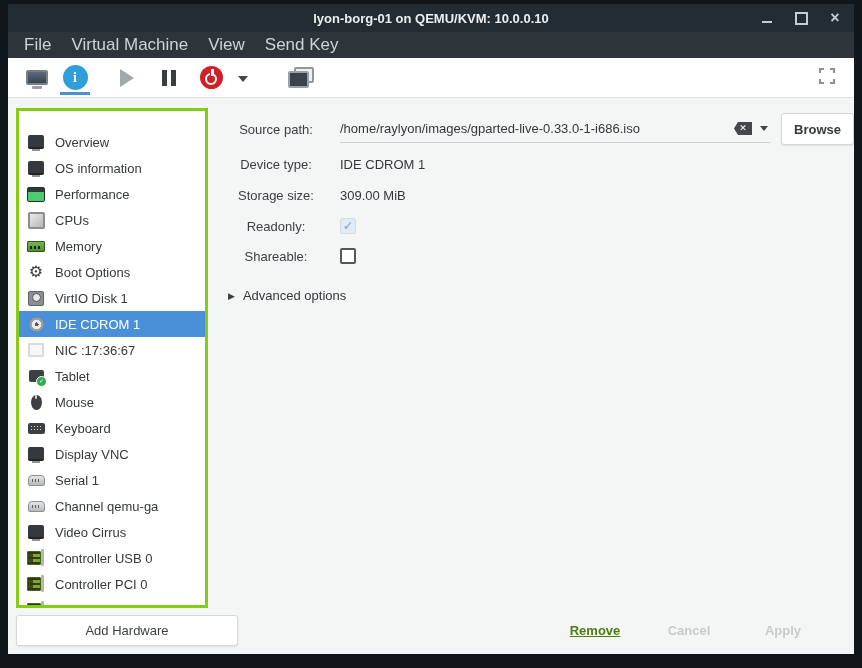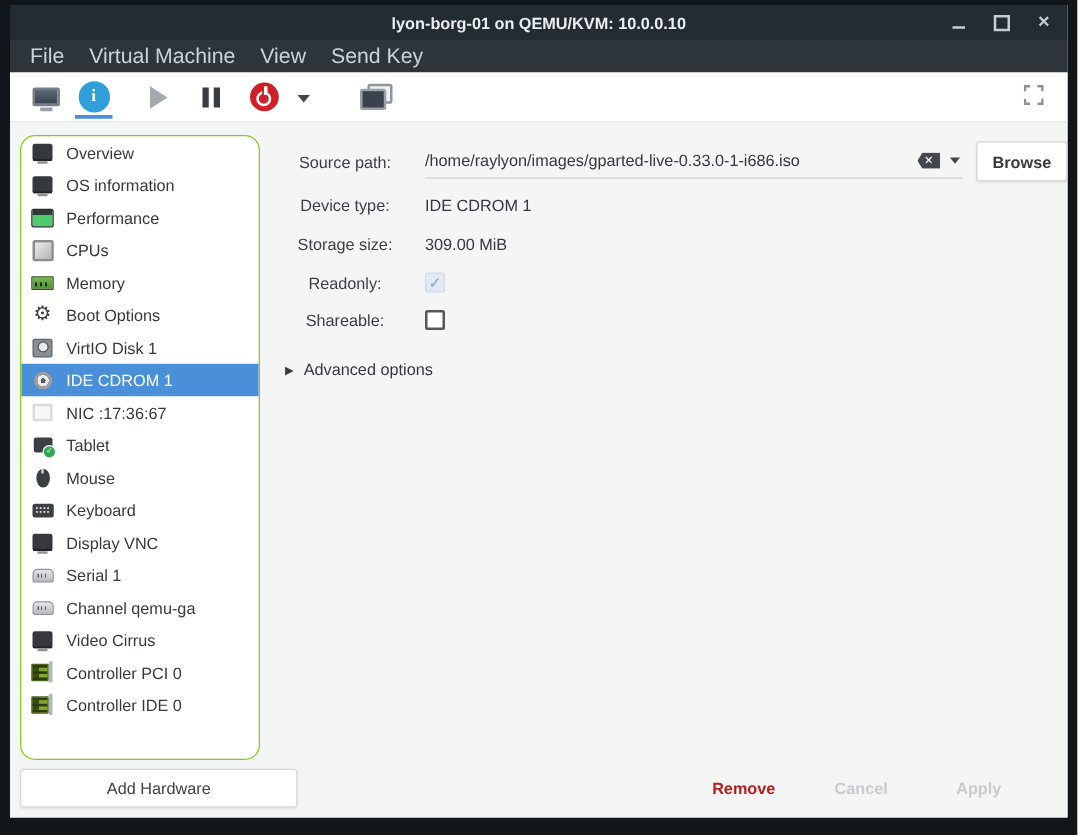--- a/index.html
+++ b/index.html
@@ -37,21 +37,21 @@
   .tb-displays { width:26px; height:21px; position:relative; }
   .tb-displays::before { content:''; position:absolute; right:0; top:0; width:16px; height:12px; background:#eef0f2; border:2px solid #8f969c; border-radius:2px; }
   .tb-displays::after { content:''; position:absolute; left:0; bottom:0; width:17px; height:13px; background:#39434e; border:2px solid #9aa0a5; border-radius:2px; }
   .tbtn-small { width:26px; }
   .tb-fullscreen { position:absolute; right:18px; top:9px; width:18px; height:18px; display:flex; align-items:center; justify-content:center; }
 
   
   .content { flex:1; position:relative; background:#f4f5f5; }
 
   
-  .device-list { position:absolute; left:8px; top:10px; width:192px; height:500px; background:#fff; border:1px solid #84cc16; border-radius:12px; overflow:hidden; padding-top:0; }
+  .device-list { position:absolute; left:8px; top:10px; width:192px; height:500px; background:#fff; border:3px solid #84cc16; border-radius:0; overflow:hidden; padding-top:18px; }
   .li-row { height:26px; display:flex; align-items:center; padding-left:8px; gap:10px; }
   .li-row.selected { background:#4a90d9; }
   .li-row.selected .li-label { color:#fff; }
   .li-label { font-size:13px; color:#35393c; white-space:nowrap; }
   .li-icon { width:18px; height:18px; flex:none; position:relative; display:flex; align-items:center; justify-content:center; }
 
   .icon-monitor::before { content:''; width:16px; height:12px; background:#35393d; border-radius:2px; border-bottom:2px solid #222; }
   .icon-monitor::after { content:''; position:absolute; bottom:0; left:5px; width:8px; height:2px; background:#8e9296; }
   .icon-performance::before { content:''; width:16px; height:13px; border-radius:2px; background:linear-gradient(180deg,#2e3a35 0%,#2e3a35 32%,#4ecb6f 32%); border:1px solid #25302b; }
   .icon-cpu::before { content:''; width:13px; height:13px; background:linear-gradient(135deg,#ececec,#b5b5b5); border:2px solid #8d8d8d; border-radius:2px; }
@@ -98,21 +98,21 @@
   .checkbox.unchecked { background:#fff; border:2px solid #53575a; }
   .checkbox.checked.disabled { background:#e2eaf4; border:1px solid #d2dbe5; color:#94b0cd; font-size:12px; font-weight:bold; }
 
   .expander { display:flex; align-items:center; gap:8px; margin:21px 0 0 8px; }
   .exp-arrow { font-size:9px; color:#3a3e41; }
   .exp-label { font-size:13px; color:#33383c; }
 
   
   .footer-actions { position:absolute; right:24px; bottom:9px; display:flex; }
   .fbtn { width:94px; height:30px; background:transparent; border:none; font-size:13px; font-weight:bold; font-family:"Liberation Sans", sans-serif; }
-  .fbtn.primary-enabled { color:#b91c1c; }
+  .fbtn.primary-enabled { color:#4d7c0f;text-decoration:underline; }
   .fbtn.disabled { color:#c8cbcd; }
 </style>
 </head>
 <body>
 
 <div class="screen">
   <div class="window">
 
     <div class="titlebar">
       <span class="titlebar-text">lyon-borg-01 on QEMU/KVM: 10.0.0.10</span>
@@ -221,20 +221,24 @@
           <span class="li-icon icon-serial"></span>
           <span class="li-label">Serial 1</span>
         </div>
           <div class="li-row">
           <span class="li-icon icon-serial"></span>
           <span class="li-label">Channel qemu-ga</span>
         </div>
           <div class="li-row">
           <span class="li-icon icon-monitor"></span>
           <span class="li-label">Video Cirrus</span>
+        </div>
+          <div class="li-row">
+          <span class="li-icon icon-pci"></span>
+          <span class="li-label">Controller USB 0</span>
         </div>
           <div class="li-row">
           <span class="li-icon icon-pci"></span>
           <span class="li-label">Controller PCI 0</span>
         </div>
           <div class="li-row">
           <span class="li-icon icon-pci"></span>
           <span class="li-label">Controller IDE 0</span>
         </div>
         </div>

